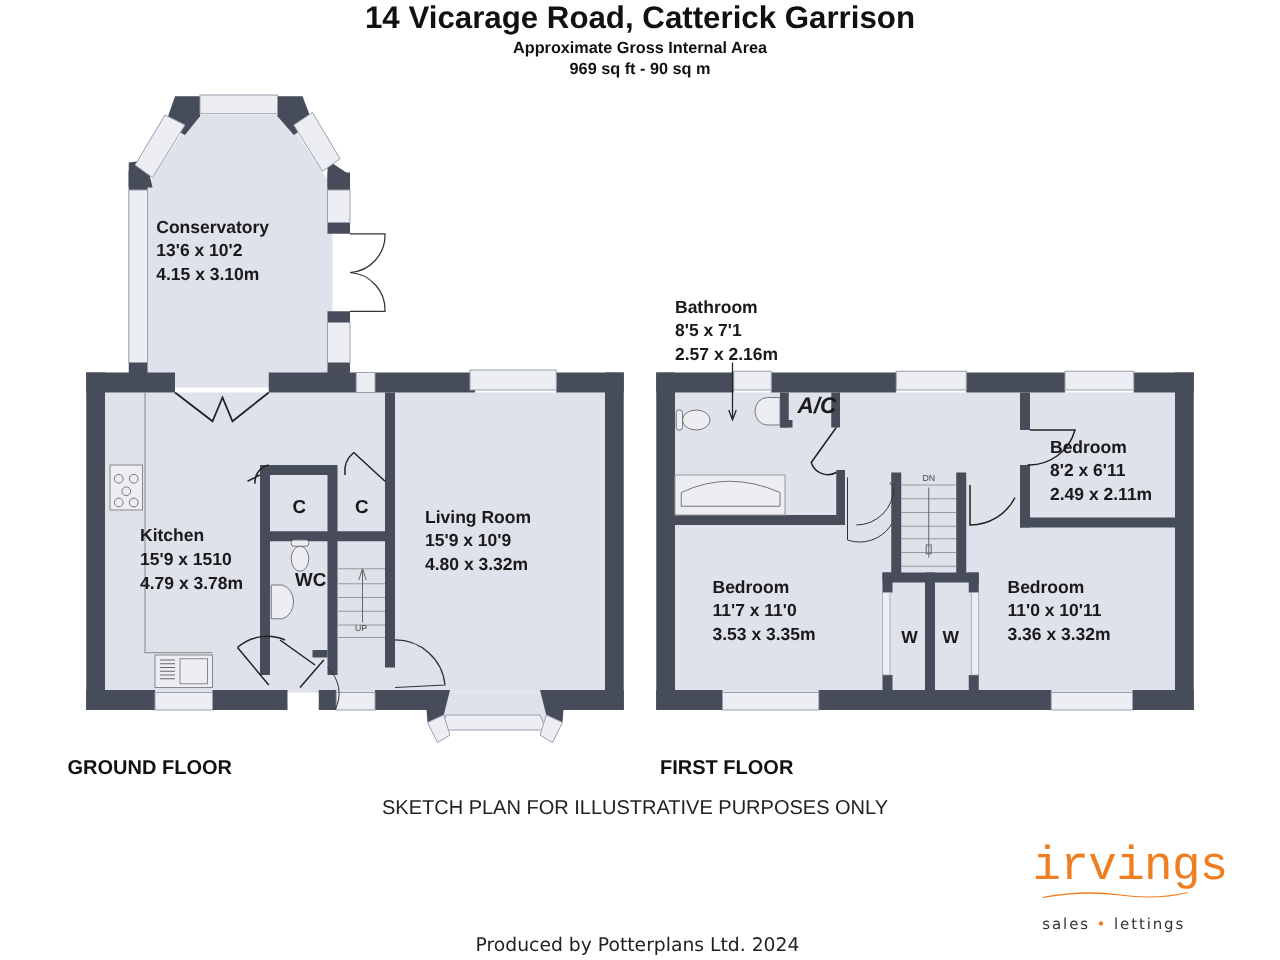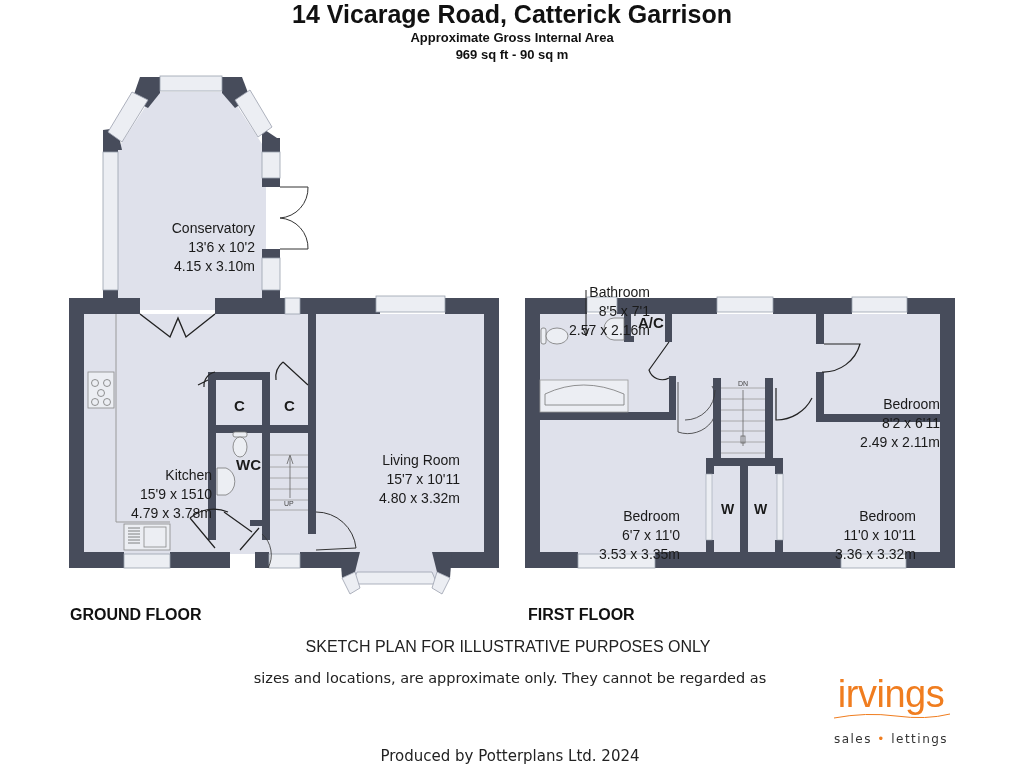--- a/index.html
+++ b/index.html
@@ -1,28 +1,28 @@
 <!DOCTYPE html>
 <html><head>
   <meta charset="utf-8">
   <style>
     html, body { margin: 0; padding: 0; background: #ffffff; }
     body { width: 1024px; height: 768px; position: relative; overflow: hidden; font-family: "Liberation Sans", sans-serif; color: #111; }
     .title { position: absolute; top: 0; left: 0; width: 1024px; text-align: center; font-weight: bold; font-size: 25px; line-height: 28px; }
     .subtitle { position: absolute; top: 30px; left: 0; width: 1024px; text-align: center; font-weight: bold; font-size: 13px; line-height: 16px; }
     .area { position: absolute; top: 47px; left: 0; width: 1024px; text-align: center; font-weight: bold; font-size: 13px; line-height: 16px; }
     svg.plan { position: absolute; left: 0; top: 0; }
-    .room-label { position: absolute; text-align: right; font-weight: normal; font-size: 14px; line-height: 19px; color: #1a1a1a; margin-top: 47px; }
+    .room-label { position: absolute; text-align: left; font-weight: bold; font-size: 14px; line-height: 19px; color: #1a1a1a; }
     .small-label { position: absolute; font-weight: bold; font-size: 15px; color: #1a1a1a; }
     .floor-label { position: absolute; font-weight: bold; font-size: 16px; top: 606px; }
     .sketch { position: absolute; top: 638px; left: 0; width: 1016px; text-align: center; font-size: 16px; color: #222; }
     .disclaimer { position: absolute; top: 668px; left: 240px; width: 540px; text-align: center; font-family: "DejaVu Sans", sans-serif; font-size: 14.5px; line-height: 20px; color: #222; }
     .produced { position: absolute; top: 747px; left: 240px; width: 540px; text-align: center; font-family: "DejaVu Sans", sans-serif; font-size: 15px; color: #222; }
     .logo { position: absolute; left: 826px; top: 674px; width: 130px; text-align: center; }
-    .logo-word { color: #f07d1f; font-family: Liberation Sans, sans-serif; font-size: 38px; line-height: 40px; letter-spacing: -0.5px; }
+    .logo-word { color: #f07d1f; font-family: Liberation Mono, monospace; font-size: 38px; line-height: 40px; letter-spacing: -0.5px; }
     .logo-tag { color: #333; font-family: "DejaVu Sans", sans-serif; font-size: 12px; letter-spacing: 1.5px; margin-top: 10px; }
     .logo-dot { color: #f07d1f; }
   </style>
 </head>
 <body>
 
 <div class="title">14 Vicarage Road, Catterick Garrison</div>
 <div class="subtitle">Approximate Gross Internal Area</div>
 <div class="area">969 sq ft - 90 sq m</div>
 
@@ -223,59 +223,58 @@
   <div>13'6 x 10'2</div>
   <div>4.15 x 3.10m</div>
 </div>
 <div class="room-label" style="left:112px; top:419px; width:100px;">
   <div>Kitchen</div>
   <div>15'9 x 1510</div>
   <div>4.79 x 3.78m</div>
 </div>
 <div class="room-label" style="left:340px; top:404px; width:120px;">
   <div>Living Room</div>
-  <div>15'7 x 10'11</div>
+  <div>15'9 x 10'9</div>
   <div>4.80 x 3.32m</div>
 </div>
 <div class="small-label" style="left:234px; top:397px;">C</div>
 <div class="small-label" style="left:284px; top:397px;">C</div>
 <div class="small-label" style="left:236px; top:456px;">WC</div>
 <div style="position:absolute; left:284px; top:500px; font-size:7px; color:#444;">UP</div>
 
 <div class="room-label" style="left:540px; top:236px; width:110px;">
   <div>Bathroom</div>
   <div>8'5 x 7'1</div>
   <div>2.57 x 2.16m</div>
 </div>
 <div class="room-label" style="left:840px; top:348px; width:100px;">
   <div>Bedroom</div>
   <div>8'2 x 6'11</div>
   <div>2.49 x 2.11m</div>
 </div>
 <div class="room-label" style="left:570px; top:460px; width:110px;">
   <div>Bedroom</div>
-  <div>6'7 x 11'0</div>
+  <div>11'7 x 11'0</div>
   <div>3.53 x 3.35m</div>
 </div>
 <div class="room-label" style="left:806px; top:460px; width:110px;">
   <div>Bedroom</div>
   <div>11'0 x 10'11</div>
   <div>3.36 x 3.32m</div>
 </div>
-<div class="small-label" style="left:638px; top:314px; font-size:15px;">A/C</div>
+<div class="small-label" style="left:638px; top:314px; font-size:18px;font-style:italic;">A/C</div>
 <div class="small-label" style="left:721px; top:501px; font-size:14px;">W</div>
 <div class="small-label" style="left:754px; top:501px; font-size:14px;">W</div>
 <div style="position:absolute; left:738px; top:380px; font-size:7px; color:#444;">DN</div>
 
-<div class="floor-label" style="left:70px;text-align:right;">GROUND FLOOR</div>
+<div class="floor-label" style="left:54px;text-align:right;">GROUND FLOOR</div>
 <div class="floor-label" style="left:528px;">FIRST FLOOR</div>
 
 <div class="sketch">SKETCH PLAN FOR ILLUSTRATIVE PURPOSES ONLY</div>
 <div class="disclaimer">
-  <div>sizes and locations, are approximate only. They cannot be regarded as</div>
 </div>
 <div class="produced">Produced by Potterplans Ltd. 2024</div>
 
 <div class="logo">
   <div class="logo-word">irvings</div>
   <svg width="130" height="8" viewBox="0 0 130 8" style="display:block; margin-top:-2px;">
     <path d="M8,6 Q40,0 70,4 Q100,8 124,2" fill="none" stroke="#f07d1f" stroke-width="1"></path>
   </svg>
   <div class="logo-tag" style="margin-top:12px;">
     <span>sales</span>

